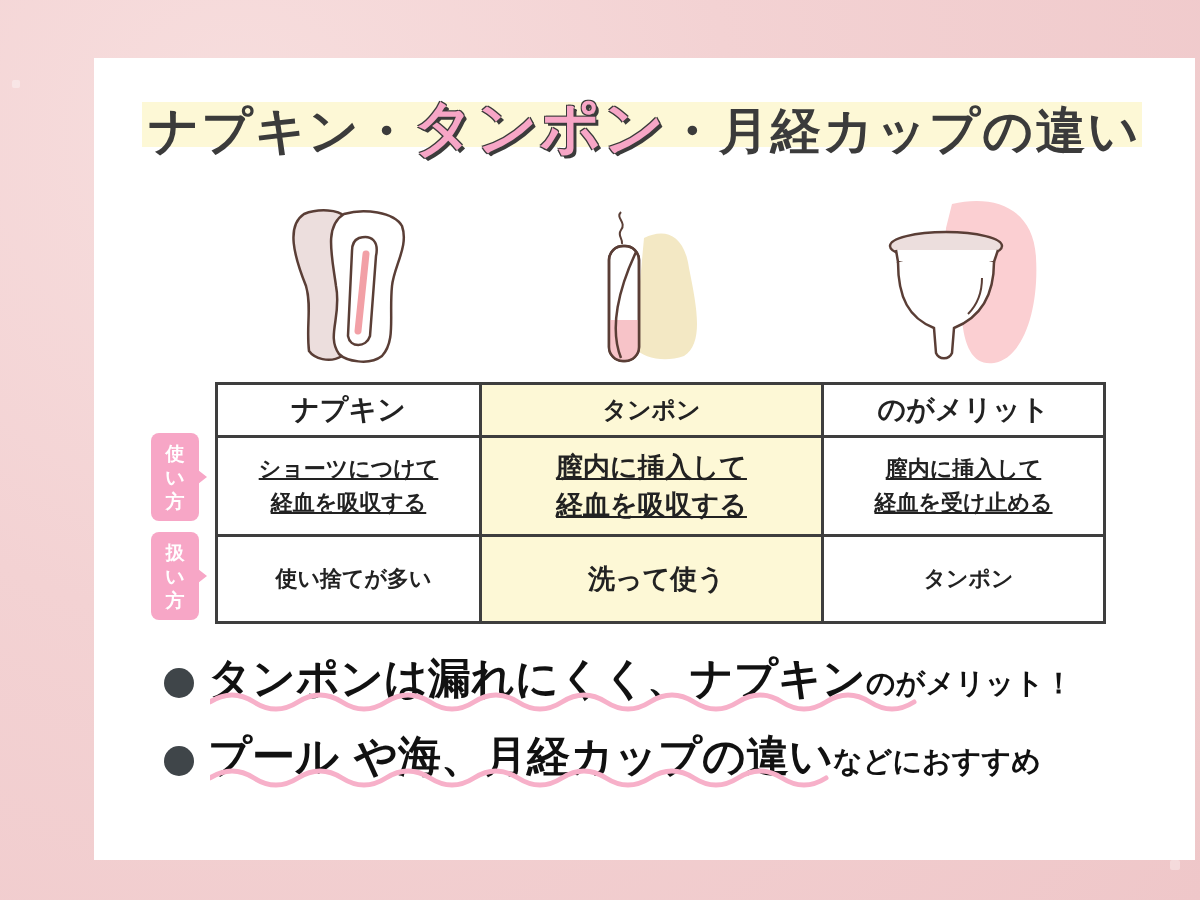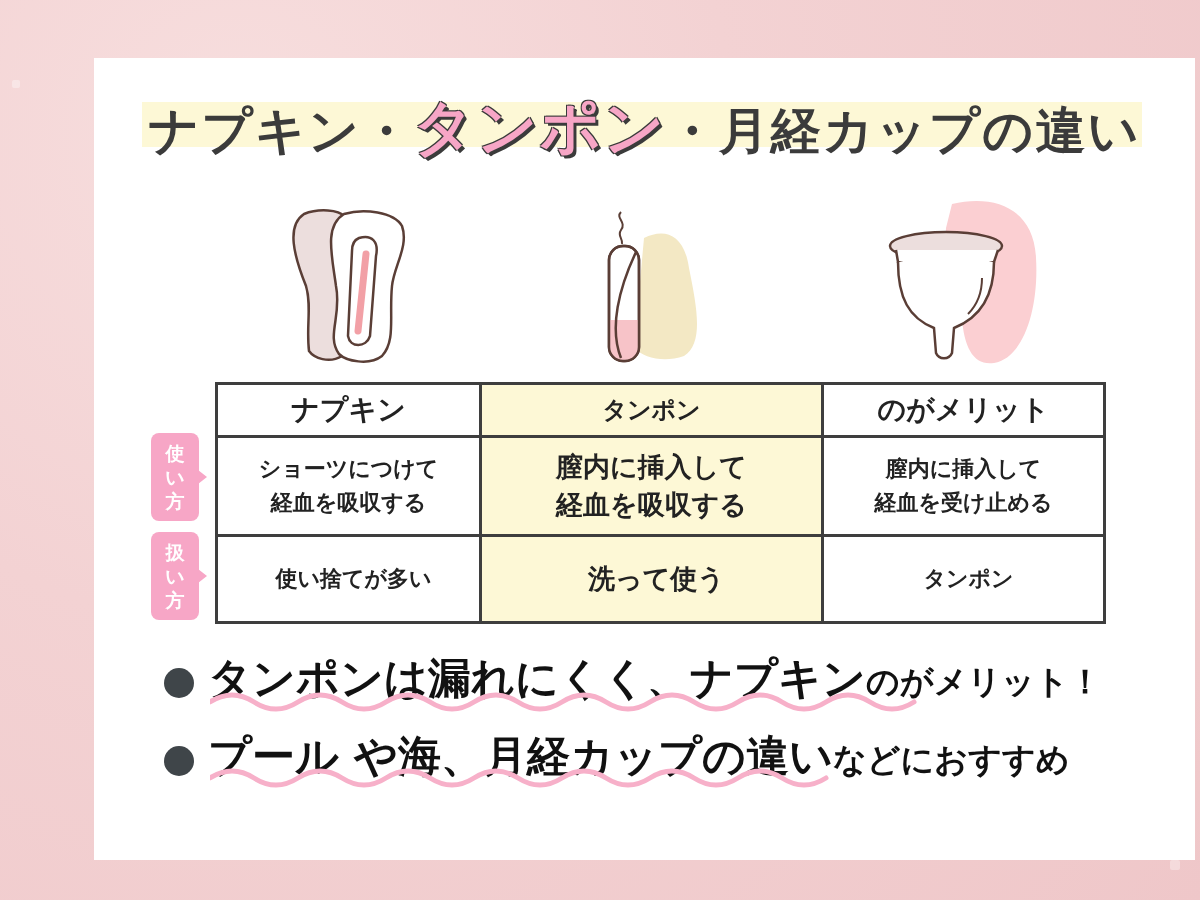--- a/index.html
+++ b/index.html
@@ -31,41 +31,41 @@
   .illus { position:absolute; }
   table.cmp {
     position:absolute; left:121px; top:324px; width:888px; height:236px;
     border-collapse:collapse; table-layout:fixed;
   }
   table.cmp td {
     border:3px solid #3e3e3e; text-align:center; vertical-align:middle;
     font-weight:bold; color:#222; padding:0;
   }
   table.cmp tr.head td { height:50px; font-size:28px; }
-  table.cmp tr.r1 td { height:96px; font-size:22px; line-height:34px; }
+  table.cmp tr.r1 td { height:96px; font-size:22px; line-height:34px;text-decoration:underline; }
   table.cmp tr.r2 td { height:84px; font-size:22px;padding-left:10px; }
   table.cmp td.hl { background:#fdf8d6; font-size:27px !important; }
   table.cmp tr.r1 td.hl { line-height:38px; }
   .side-tag {
     position:absolute; left:57px; width:48px; background:#f7a6c6;
     border-radius:8px; color:#fff; font-weight:bold; font-size:19px;
     text-align:center; display:flex; flex-direction:column; justify-content:center;
     line-height:24px;
   }
   .side-tag::after {
     content:""; position:absolute; right:-8px; top:50%; margin-top:-7px;
     border-left:9px solid #f7a6c6; border-top:7px solid transparent; border-bottom:7px solid transparent;
   }
   .side-tag span { display:block; }
   .bullet-line {
     position:absolute; left:70px; white-space:nowrap; font-weight:bold; color:#111;
   }
   .dot { display:inline-block; width:30px; height:30px; border-radius:50%; background:#3f4549; vertical-align:middle; margin-right:14px; position:relative; top:-6px;}
   .big { font-size:43px; }
-  .small { font-size:33px;font-family:Liberation Mono, monospace; }
+  .small { font-size:29px;font-family:Liberation Mono, monospace; }
   .wave { position:absolute; }
   .sub { position:absolute; left:124px; top:740px; font-size:30px; font-weight:bold; white-space:nowrap; color:#111; }
 </style>
 </head>
 <body>
 
 <div class="bg-speck" style="left:12px;top:80px;width:8px;height:8px"></div>
 <div class="bg-speck" style="left:1170px;top:860px;width:10px;height:10px"></div>
 
 <div class="card">

